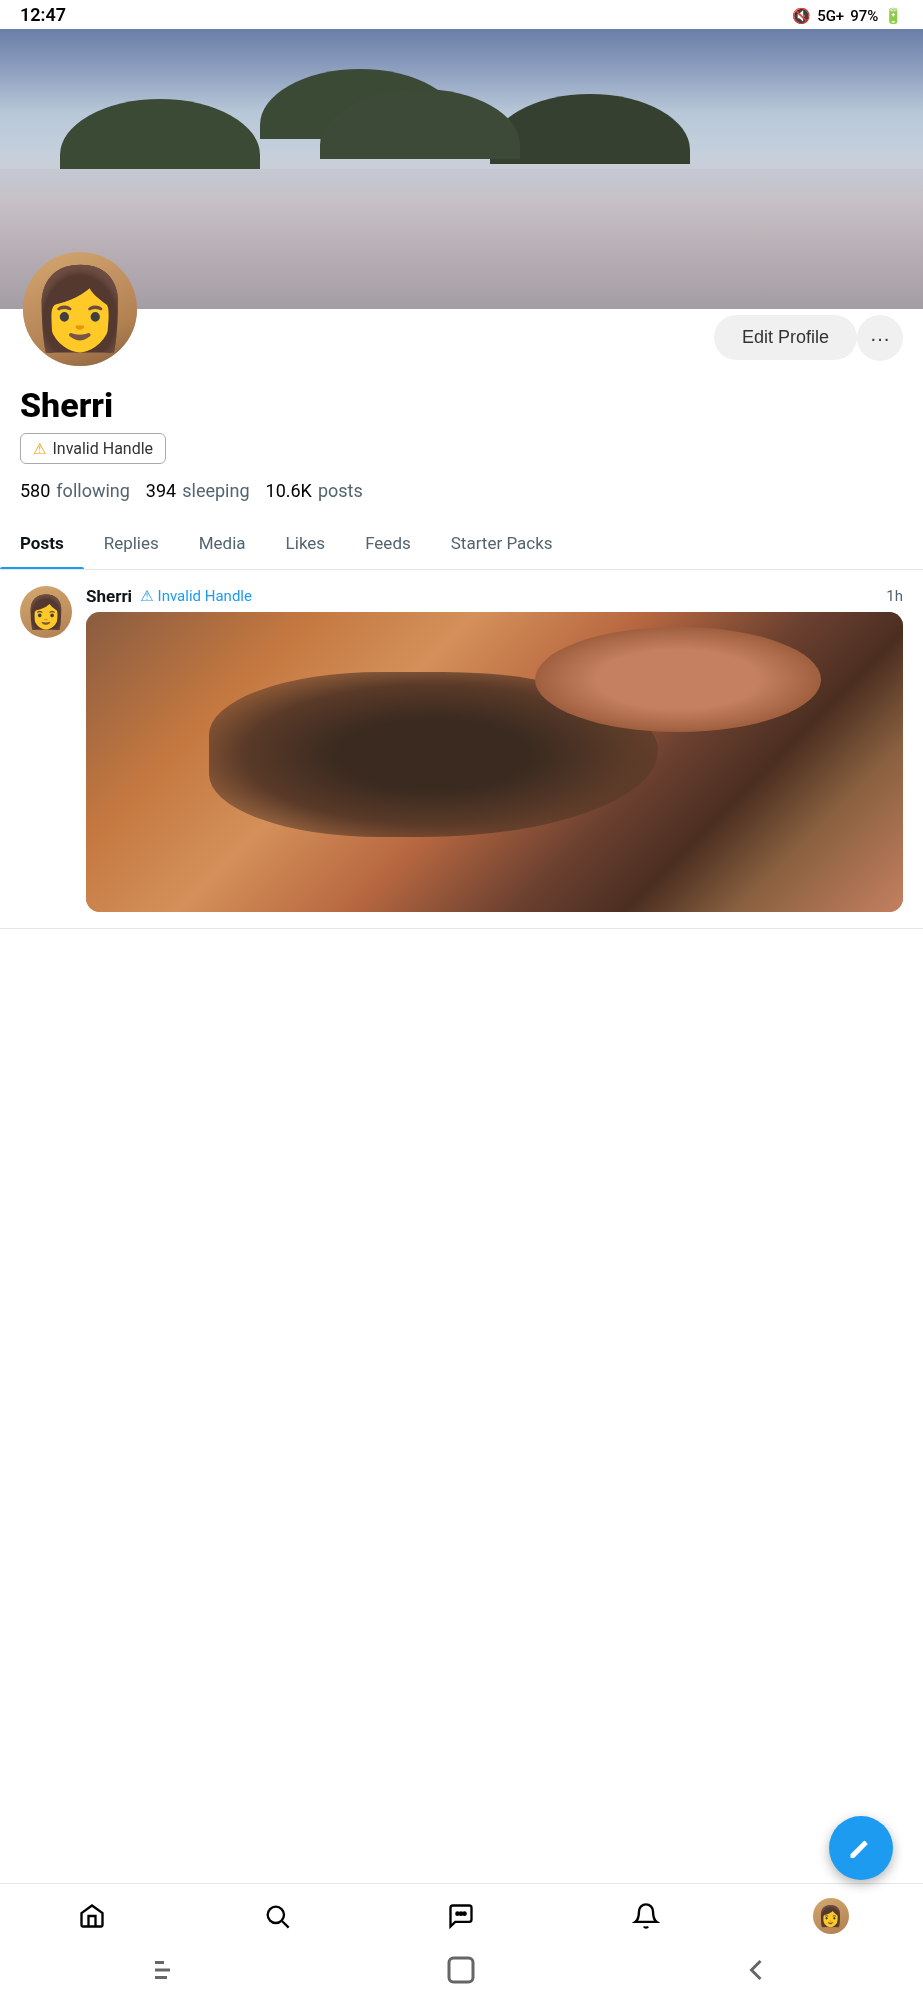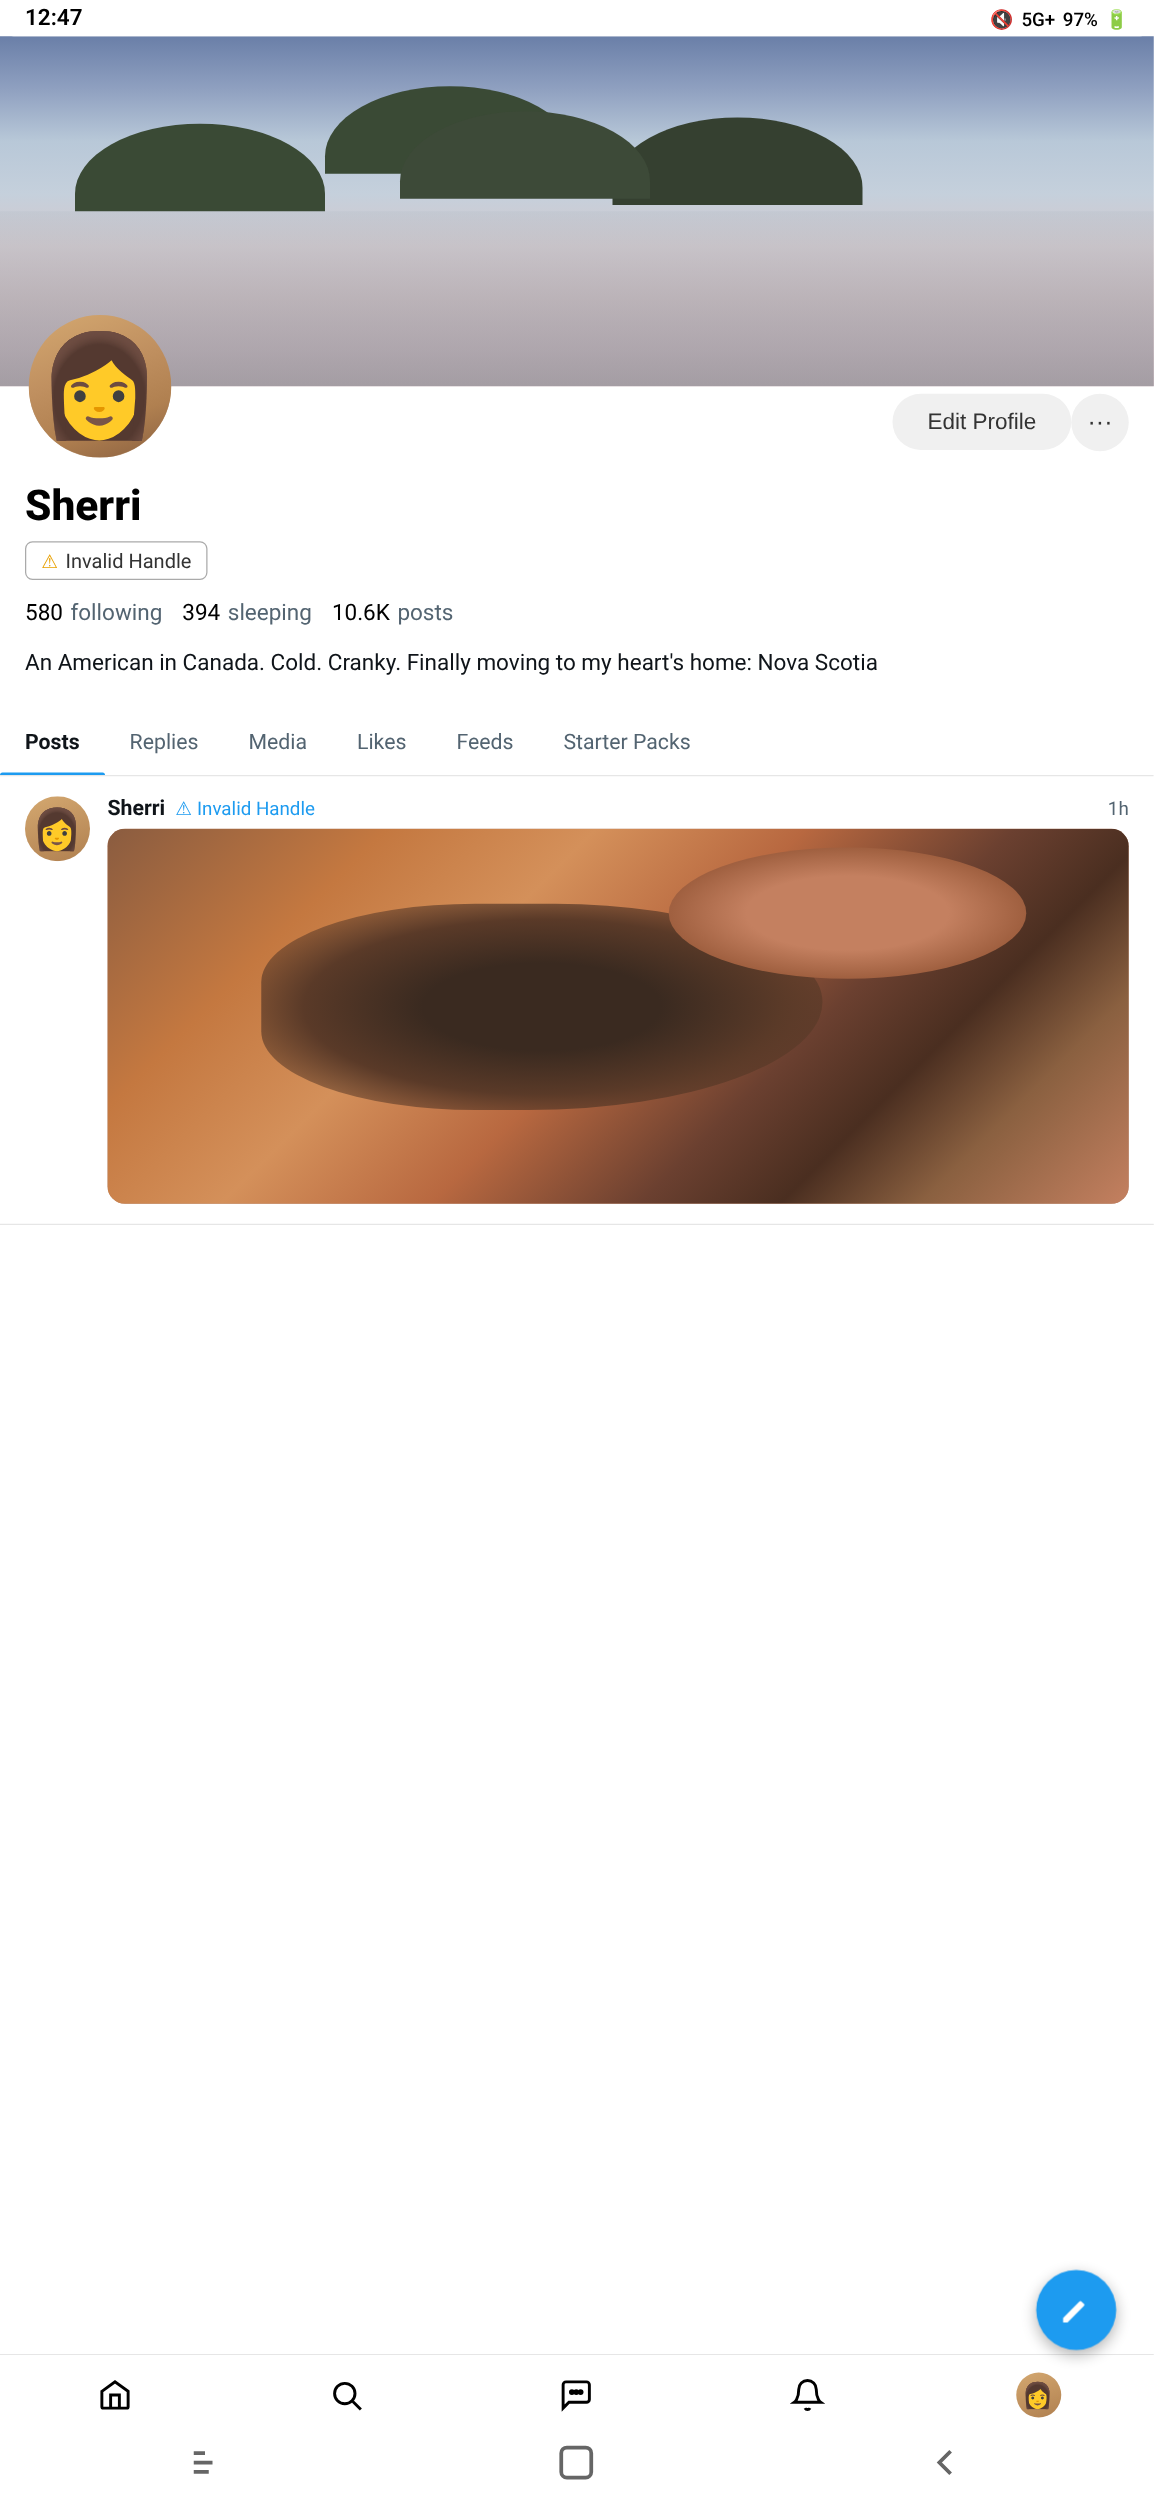--- a/index.html
+++ b/index.html
@@ -459,21 +459,20 @@
 
   <div class="stats-row">
     <span class="stat-count">580</span>
     <span class="stat-label">following</span>
     <span class="stat-count">394</span>
     <span class="stat-label">sleeping</span>
     <span class="stat-count">10.6K</span>
     <span class="stat-label">posts</span>
   </div>
 
-  <div class="bio-text">An American in Canada. Cold. Cranky. Finally moving to my heart's home: Nova Scotia</div>
 
 </div>
 
 <div class="tabs-container">
   <div class="tab-item active">
     <span>Posts</span>
   </div>
   <div class="tab-item">
     <span>Replies</span>
   </div>

